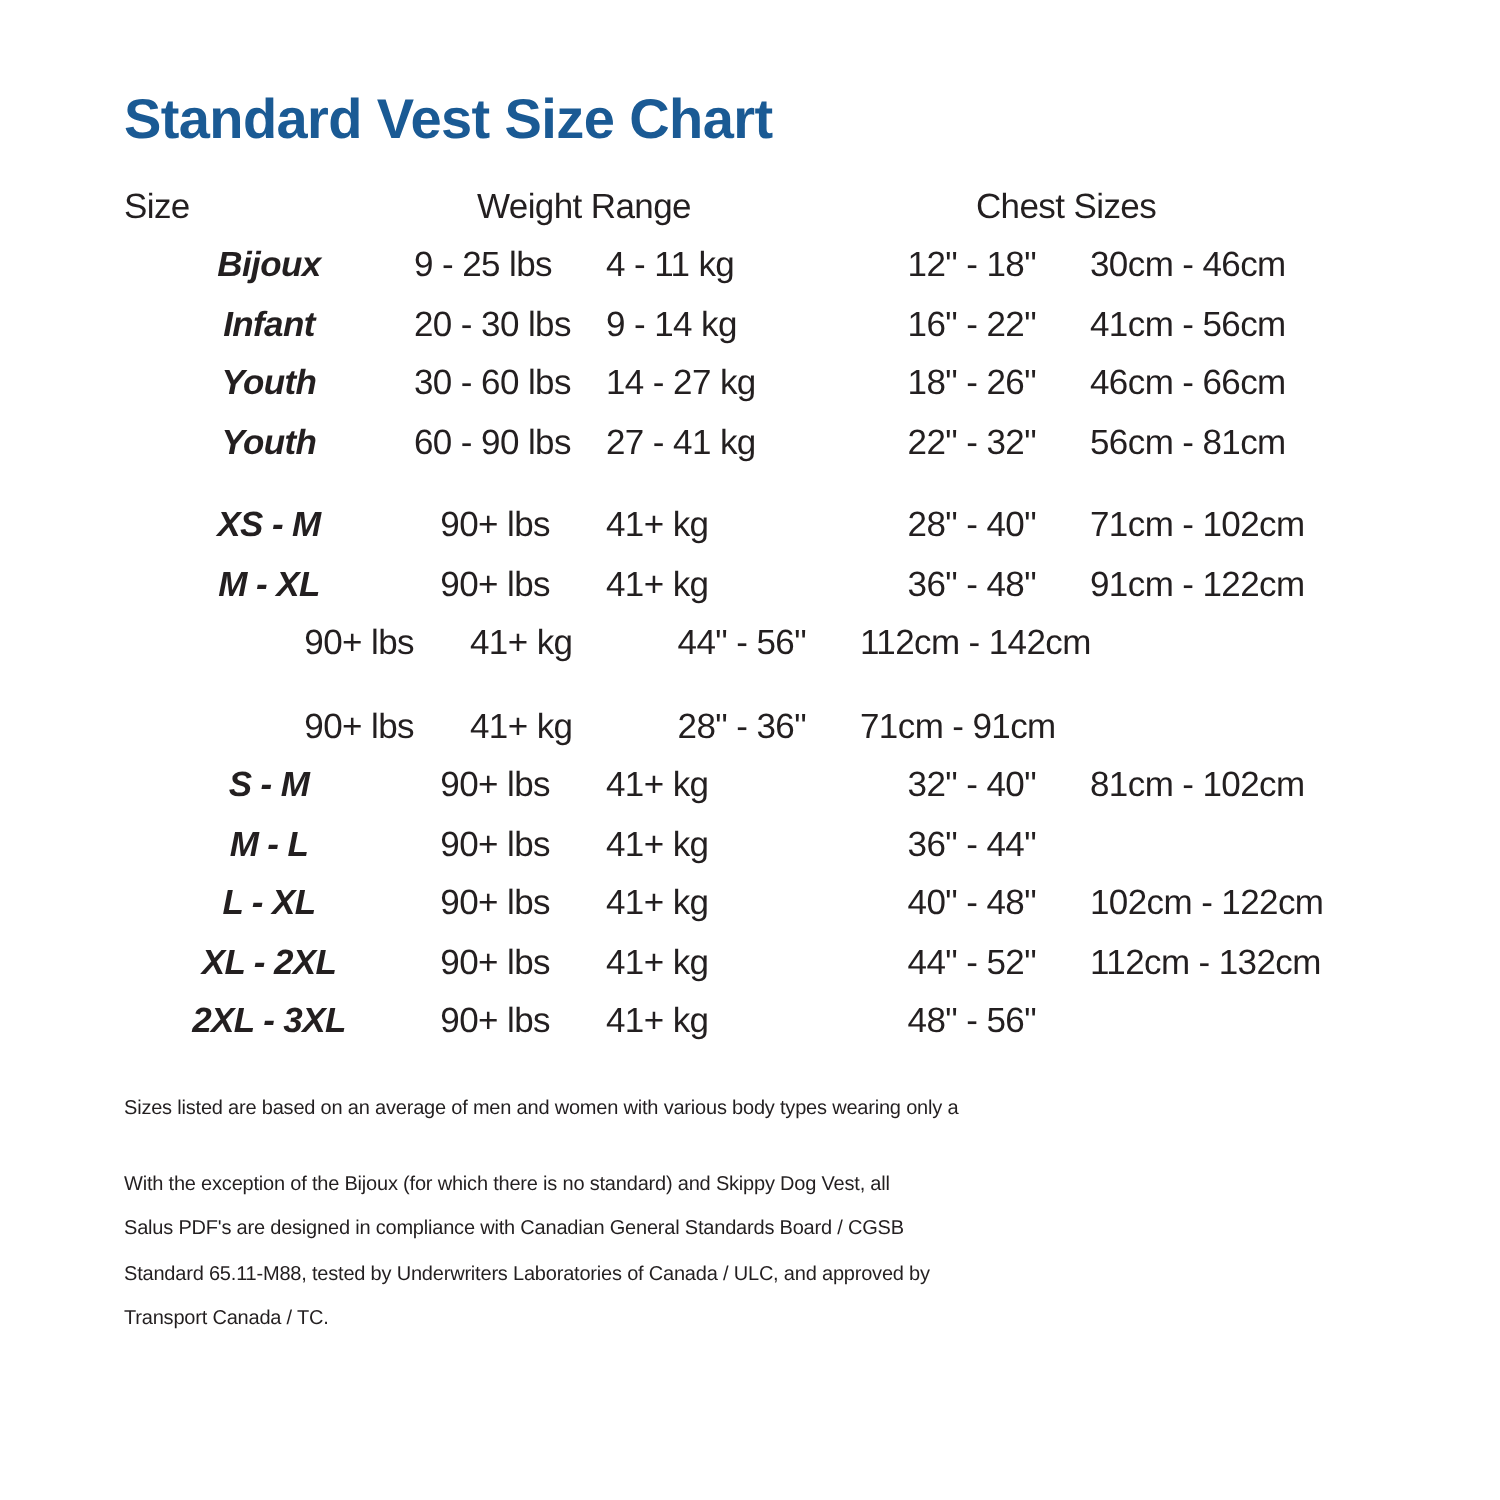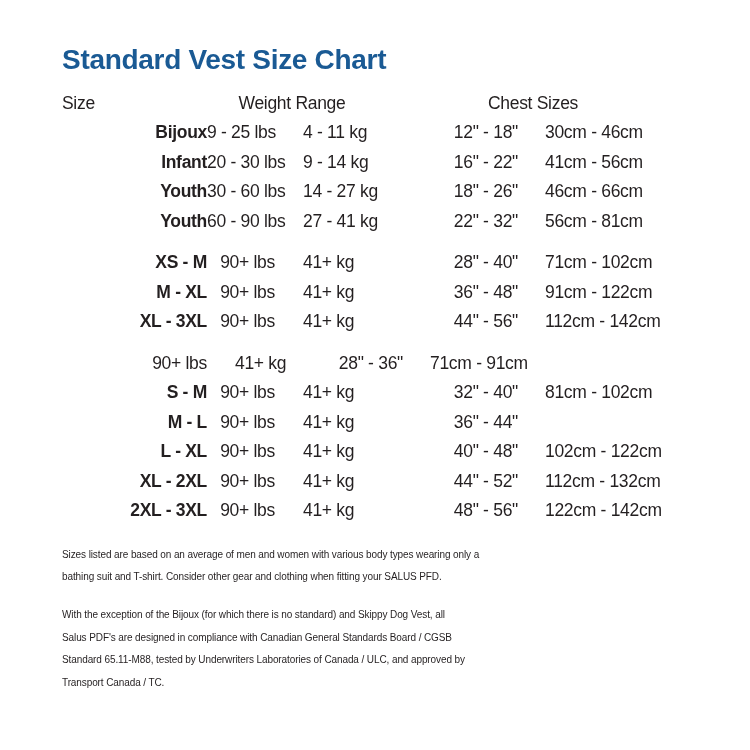--- a/index.html
+++ b/index.html
@@ -42,21 +42,21 @@
   .thead .h-chest  { text-align: center; transform: translateX(-21px); }
   .tgroup { margin: 0; }
   .tgroup.gapped { margin-top: 12px; }
   .trow {
     display: grid;
     grid-template-columns: 145px 68px 128px 115px 187px;
     height: 29.5px;
     align-items: center;
     white-space: nowrap;
   }
-  .cell.size { font-weight: bold; text-align: right; }
+  .cell.size { font-weight: bold; text-align: center; font-style: italic; }
   .cell.lbs  { text-align: right; }
   .cell.kg   { text-align: left; padding-left: 28px; }
   .cell.in   { text-align: right; }
   .cell.cm   { text-align: left; padding-left: 27px; }
   .notes {
     margin-top: 18px;
     font-size: 10px;
     line-height: 22.4px;
     letter-spacing: -0.1px;
   }
@@ -118,21 +118,20 @@
         <div class="cell cm">71cm - 102cm</div>
       </div>
       <div class="trow">
         <div class="cell size">M - XL</div>
         <div class="cell lbs">90+ lbs</div>
         <div class="cell kg">41+ kg</div>
         <div class="cell in">36" - 48"</div>
         <div class="cell cm">91cm - 122cm</div>
       </div>
       <div class="trow">
-        <div class="cell size">XL - 3XL</div>
         <div class="cell lbs">90+ lbs</div>
         <div class="cell kg">41+ kg</div>
         <div class="cell in">44" - 56"</div>
         <div class="cell cm">112cm - 142cm</div>
       </div>
     </div>
 
     <div class="tgroup gapped">
       <div class="trow">
         <div class="cell lbs">90+ lbs</div>
@@ -165,30 +164,28 @@
         <div class="cell lbs">90+ lbs</div>
         <div class="cell kg">41+ kg</div>
         <div class="cell in">44" - 52"</div>
         <div class="cell cm">112cm - 132cm</div>
       </div>
       <div class="trow">
         <div class="cell size">2XL - 3XL</div>
         <div class="cell lbs">90+ lbs</div>
         <div class="cell kg">41+ kg</div>
         <div class="cell in">48" - 56"</div>
-        <div class="cell cm">122cm - 142cm</div>
       </div>
     </div>
 
   </div>
 
   <div class="notes">
     <div class="note-para">
       <div class="note-line">Sizes listed are based on an average of men and women with various body types wearing only a</div>
-      <div class="note-line">bathing suit and T-shirt. Consider other gear and clothing when fitting your SALUS PFD.</div>
     </div>
     <div class="note-para">
       <div class="note-line">With the exception of the Bijoux (for which there is no standard) and Skippy Dog Vest, all</div>
       <div class="note-line">Salus PDF's are designed in compliance with Canadian General Standards Board / CGSB</div>
       <div class="note-line">Standard 65.11-M88, tested by Underwriters Laboratories of Canada / ULC, and approved by</div>
       <div class="note-line">Transport Canada / TC.</div>
     </div>
   </div>
 
 </div>

